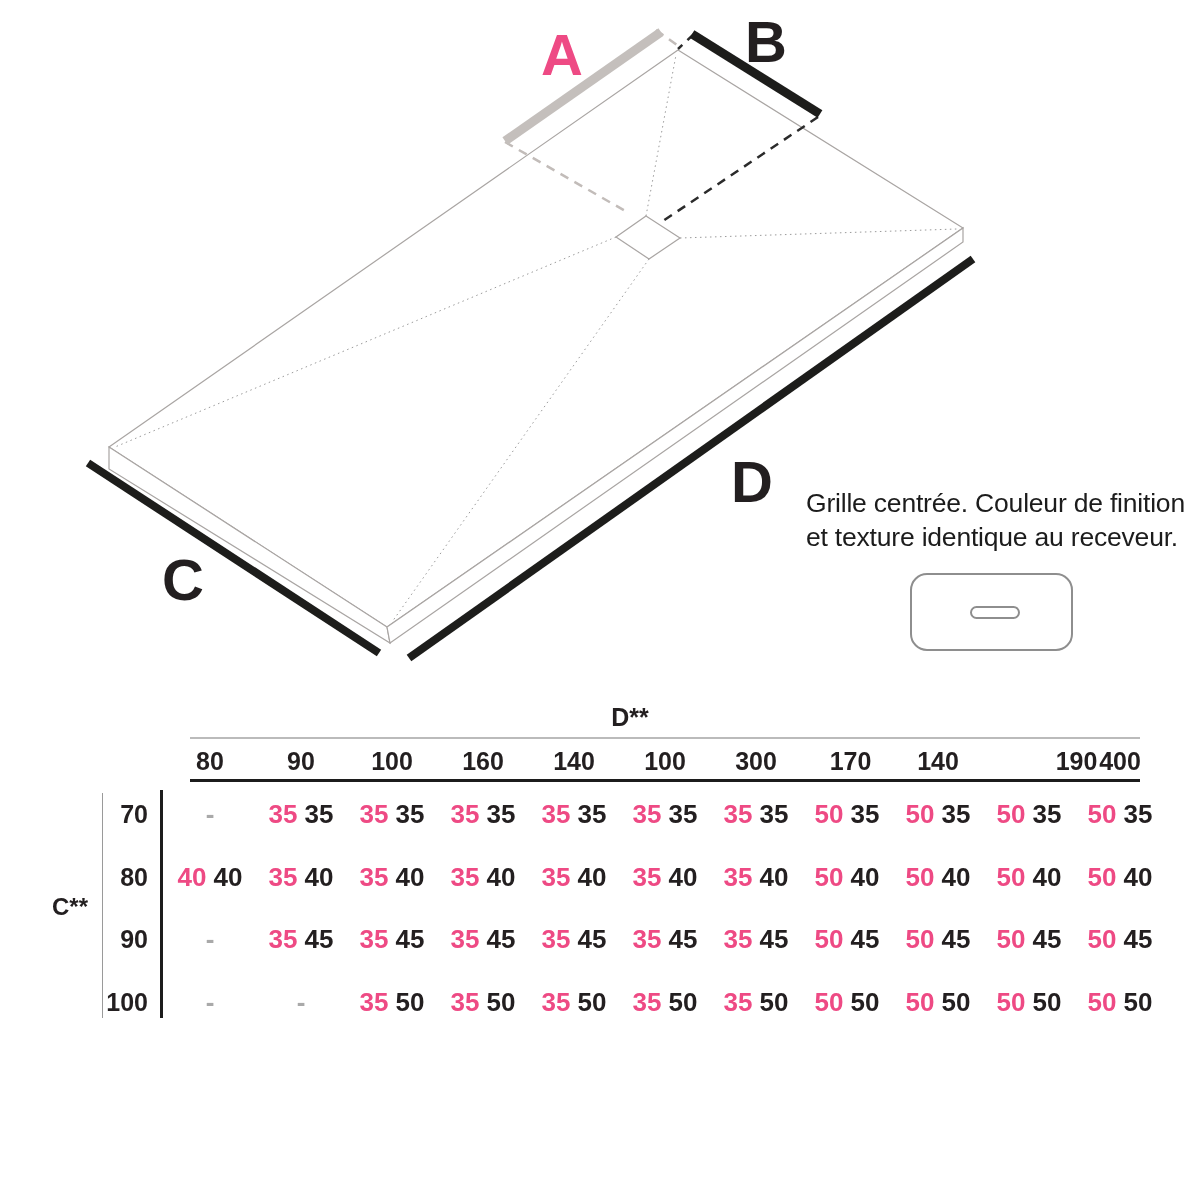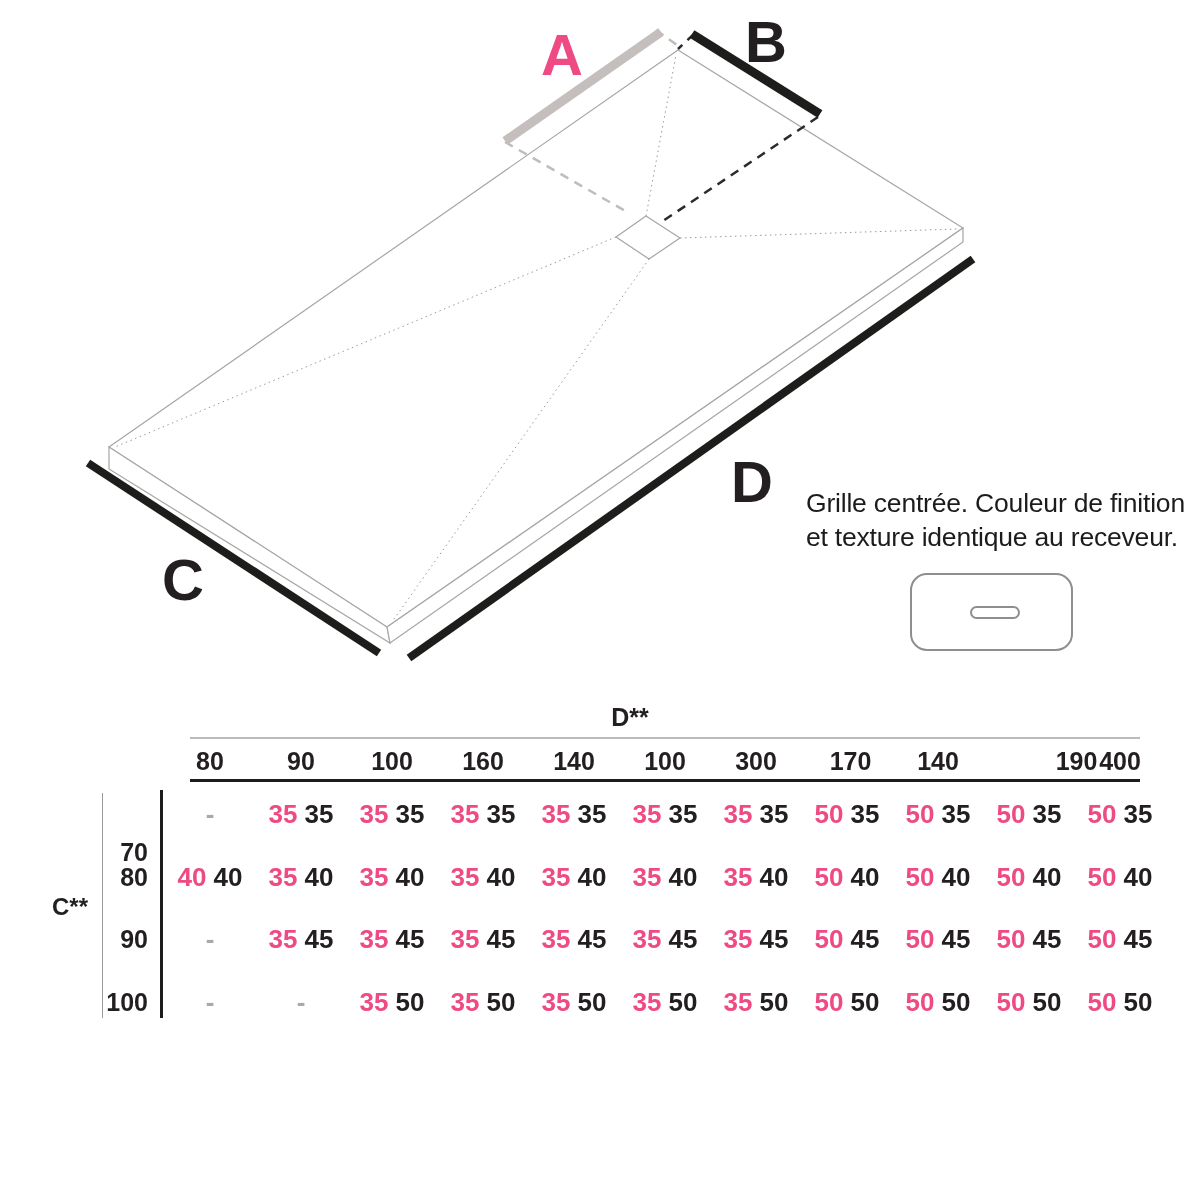--- a/index.html
+++ b/index.html
@@ -104,21 +104,21 @@
       <div class="th" style="left: 255.5px;">90</div>
       <div class="th" style="left: 346.5px;">100</div>
       <div class="th" style="left: 437.5px;">160</div>
       <div class="th" style="left: 528.5px;">140</div>
       <div class="th" style="left: 619.5px;">100</div>
       <div class="th" style="left: 710.5px;">300</div>
       <div class="th" style="left: 805px;">170</div>
       <div class="th" style="left: 892.5px;">140</div>
       <div class="th" style="left: 1031px;">190</div>
       <div class="th" style="left: 1074.5px;">400</div>
-      <div class="rl" style="top: 834px;">70</div>
+      <div class="rl" style="top: 796px;">70</div>
       <div class="td" style="left: 164.5px; top: 796px;"><span class="dash">-</span></div>
       <div class="td" style="left: 255.5px; top: 796px;"><span class="pink">35</span> <span class="blk">35</span></div>
       <div class="td" style="left: 346.5px; top: 796px;"><span class="pink">35</span> <span class="blk">35</span></div>
       <div class="td" style="left: 437.5px; top: 796px;"><span class="pink">35</span> <span class="blk">35</span></div>
       <div class="td" style="left: 528.5px; top: 796px;"><span class="pink">35</span> <span class="blk">35</span></div>
       <div class="td" style="left: 619.5px; top: 796px;"><span class="pink">35</span> <span class="blk">35</span></div>
       <div class="td" style="left: 710.5px; top: 796px;"><span class="pink">35</span> <span class="blk">35</span></div>
       <div class="td" style="left: 801.5px; top: 796px;"><span class="pink">50</span> <span class="blk">35</span></div>
       <div class="td" style="left: 892.5px; top: 796px;"><span class="pink">50</span> <span class="blk">35</span></div>
       <div class="td" style="left: 983.5px; top: 796px;"><span class="pink">50</span> <span class="blk">35</span></div>

